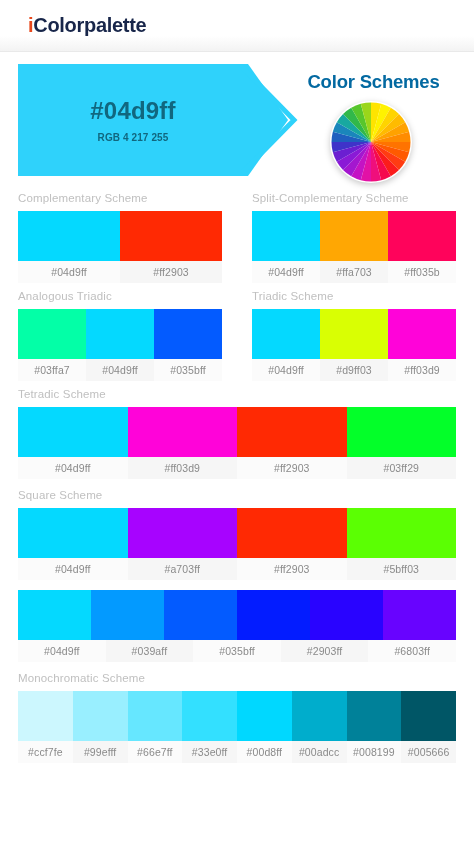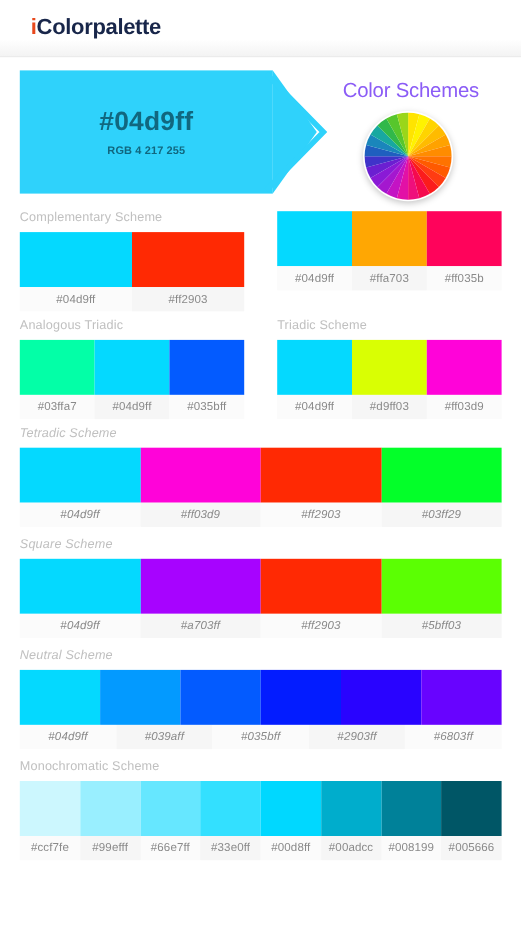--- a/index.html
+++ b/index.html
@@ -78,22 +78,22 @@
     color: #11677f;
     letter-spacing: 0.1px;
   }
 
   .schemes-title {
     position: absolute;
     left: 281px; top: 19px;
     width: 185px;
     text-align: center;
     font-size: 18.5px;
-    font-weight: normal;
-    color: #8b5cf6;
+    font-weight: bold;
+    color: #0369a1;
     letter-spacing: -0.2px;
   }
   .wheel-wrap {
     position: absolute;
     left: 329px; top: 48px;
     width: 84px; height: 84px;
   }
   .wheel-wrap svg { display: block; filter: drop-shadow(0 2px 3px rgba(0,0,0,0.22)); }
 
   
@@ -118,21 +118,21 @@
     color: #8a8a8a;
     display: flex;
     align-items: center;
     justify-content: center;
     letter-spacing: 0.1px;
     white-space: nowrap;
   }
   .hx:nth-child(odd) { background: #fbfbfb; }
   .hx:nth-child(even) { background: #f6f6f6; }
 
-  .row-gap-lg { margin-bottom: 10px; font-style: italic; }
+  .row-gap-lg { margin-bottom: 10px; }
 </style>
 </head>
 <body>
 
 <div class="page">
 
   <div class="topbar">
     <div class="logo">
       <span class="logo-i">i</span><span class="logo-rest">Colorpalette</span>
     </div>
@@ -194,20 +194,21 @@
         <div class="swatches">
             <div class="sw" style="background: rgb(4, 217, 255);"></div>
             <div class="sw" style="background: rgb(255, 41, 3);"></div>
           </div>
         <div class="hexrow">
             <div class="hx">#04d9ff</div>
             <div class="hx">#ff2903</div>
           </div>
       </div>
       <div class="block">
+        <div class="scheme-label">Split-Complementary Scheme</div>
         <div class="swatches">
             <div class="sw" style="background: rgb(4, 217, 255);"></div>
             <div class="sw" style="background: rgb(255, 167, 3);"></div>
             <div class="sw" style="background: rgb(255, 3, 91);"></div>
           </div>
         <div class="hexrow">
             <div class="hx">#04d9ff</div>
             <div class="hx">#ffa703</div>
             <div class="hx">#ff035b</div>
           </div>
@@ -274,21 +275,20 @@
             <div class="hx">#04d9ff</div>
             <div class="hx">#a703ff</div>
             <div class="hx">#ff2903</div>
             <div class="hx">#5bff03</div>
           </div>
       </div>
     </div>
 
     <div class="row-pair row-gap-lg">
       <div class="block full">
-        <div class="scheme-label">Neutral Scheme</div>
         <div class="swatches">
             <div class="sw" style="background: rgb(4, 217, 255);"></div>
             <div class="sw" style="background: rgb(3, 154, 255);"></div>
             <div class="sw" style="background: rgb(3, 91, 255);"></div>
             <div class="sw" style="background: rgb(3, 28, 255);"></div>
             <div class="sw" style="background: rgb(41, 3, 255);"></div>
             <div class="sw" style="background: rgb(104, 3, 255);"></div>
           </div>
         <div class="hexrow">
             <div class="hx">#04d9ff</div>

